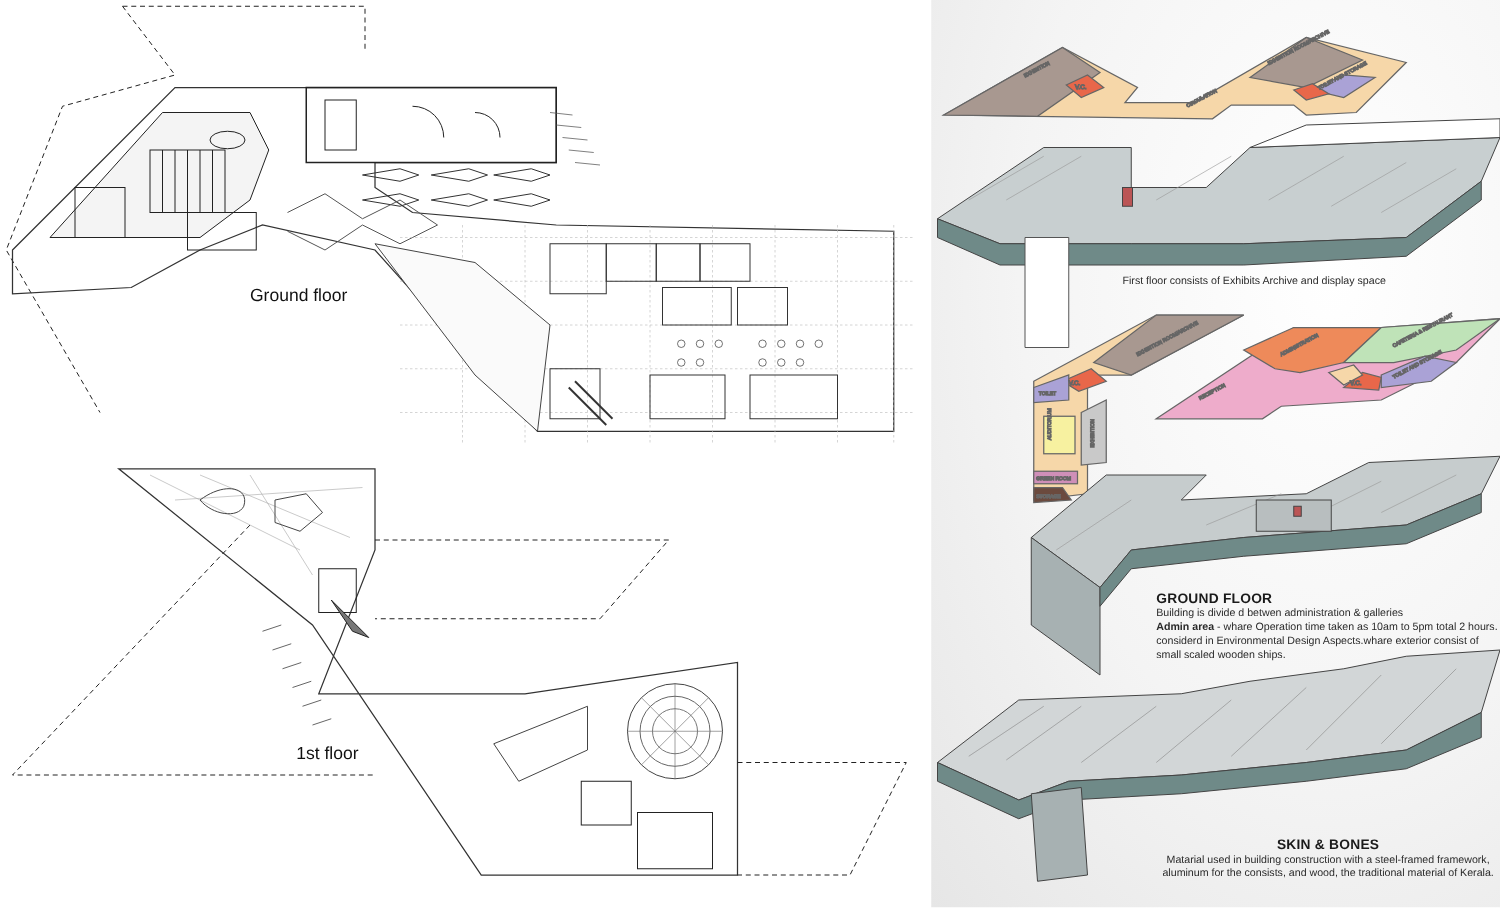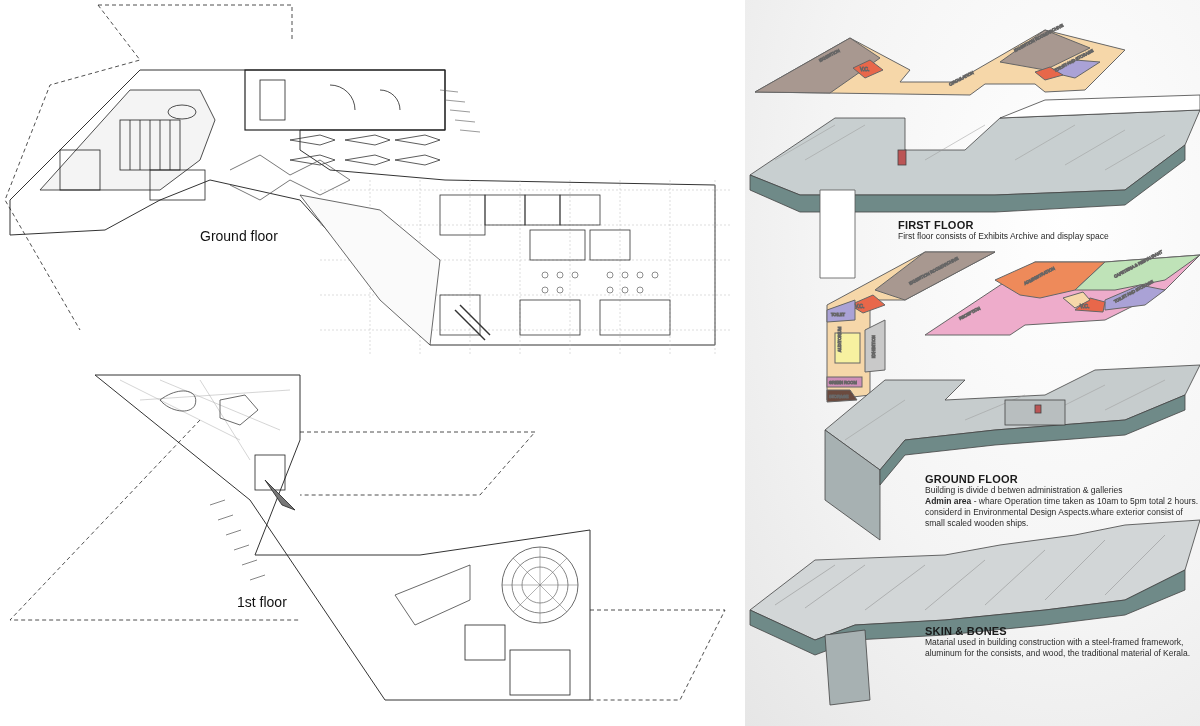--- a/index.html
+++ b/index.html
@@ -247,31 +247,30 @@
           <line x1="120" y1="610" x2="180" y2="565"></line>
             <line x1="180" y1="610" x2="240" y2="560"></line>
           <line x1="240" y1="605" x2="300" y2="550"></line>
             <line x1="300" y1="600" x2="360" y2="540"></line>
           <line x1="360" y1="595" x2="420" y2="535"></line>
         </g>
       </g>
     </svg>
 
     <div class="section-block" style="top:219px; left:153px;">
-      <div class="section-title">FIRST FLOOR</div>
       <div class="section-body">First floor consists of Exhibits Archive and  display space</div>
     </div>
 
     <div class="section-block" style="top:473px; left:180px; width:275px;">
       <div class="section-title">GROUND FLOOR</div>
       <div class="section-body">Building is divide d betwen administration &amp; galleries</div>
       <div class="section-body"><b>Admin area</b><span> - whare Operation time taken as 10am to  5pm total 2 hours.</span></div>
       <div class="section-body">considerd in Environmental Design Aspects.whare exterior consist of</div>
       <div class="section-body">small scaled wooden ships.</div>
     </div>
 
-    <div class="section-block" style="top:625px; left:180px; width:275px;">
+    <div class="section-block" style="top:670px; left:180px; width:275px;text-align:center;">
       <div class="section-title">SKIN &amp; BONES</div>
       <div class="section-body">Matarial used in  building construction with a steel-framed framework,</div>
       <div class="section-body">aluminum for the consists, and wood, the traditional material of Kerala.</div>
     </div>
   </div>
 </div>
 
 </body></html>

